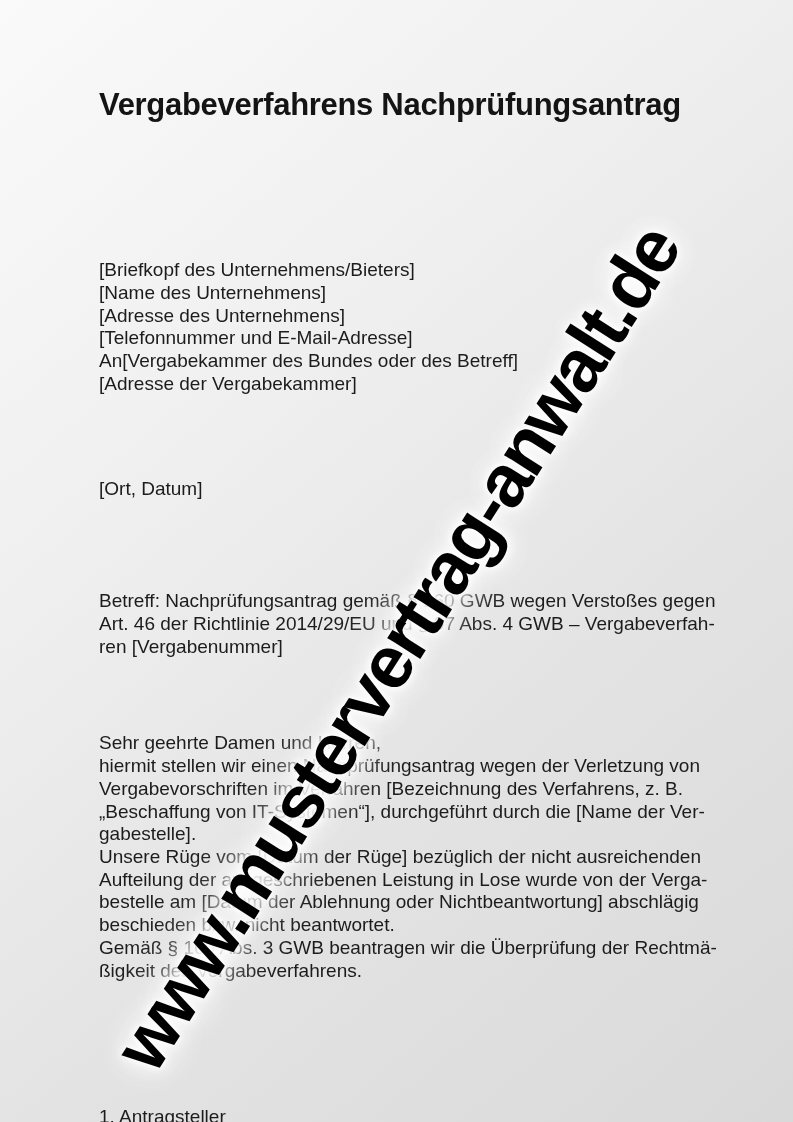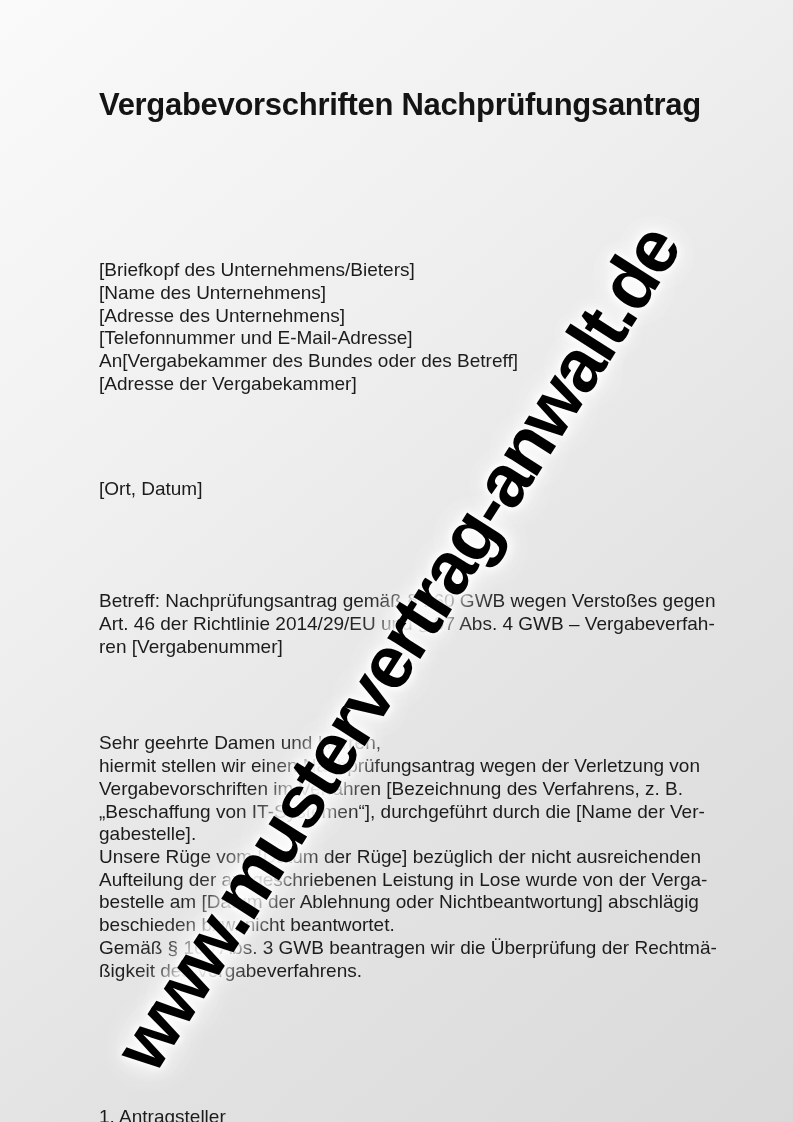--- a/index.html
+++ b/index.html
@@ -63,21 +63,21 @@
       0 0 70px rgba(255,255,255,0.45);
     z-index: 10;
     pointer-events: none;
   }
 </style>
 </head>
 <body>
 
 <div class="page">
 
-  <h1 class="doc-title">Vergabevorschriften Nachprüfungsantrag</h1>
+  <h1 class="doc-title">Vergabeverfahrens Nachprüfungsantrag</h1>
 
   <div class="content">
 
     <div class="block">[Briefkopf des Unternehmens/Bieters]
 [Name des Unternehmens]
 [Adresse des Unternehmens]
 [Telefonnummer und E-Mail-Adresse]
 An[Vergabekammer des Bundes oder des Betreff]
 [Adresse der Vergabekammer]</div>
 

